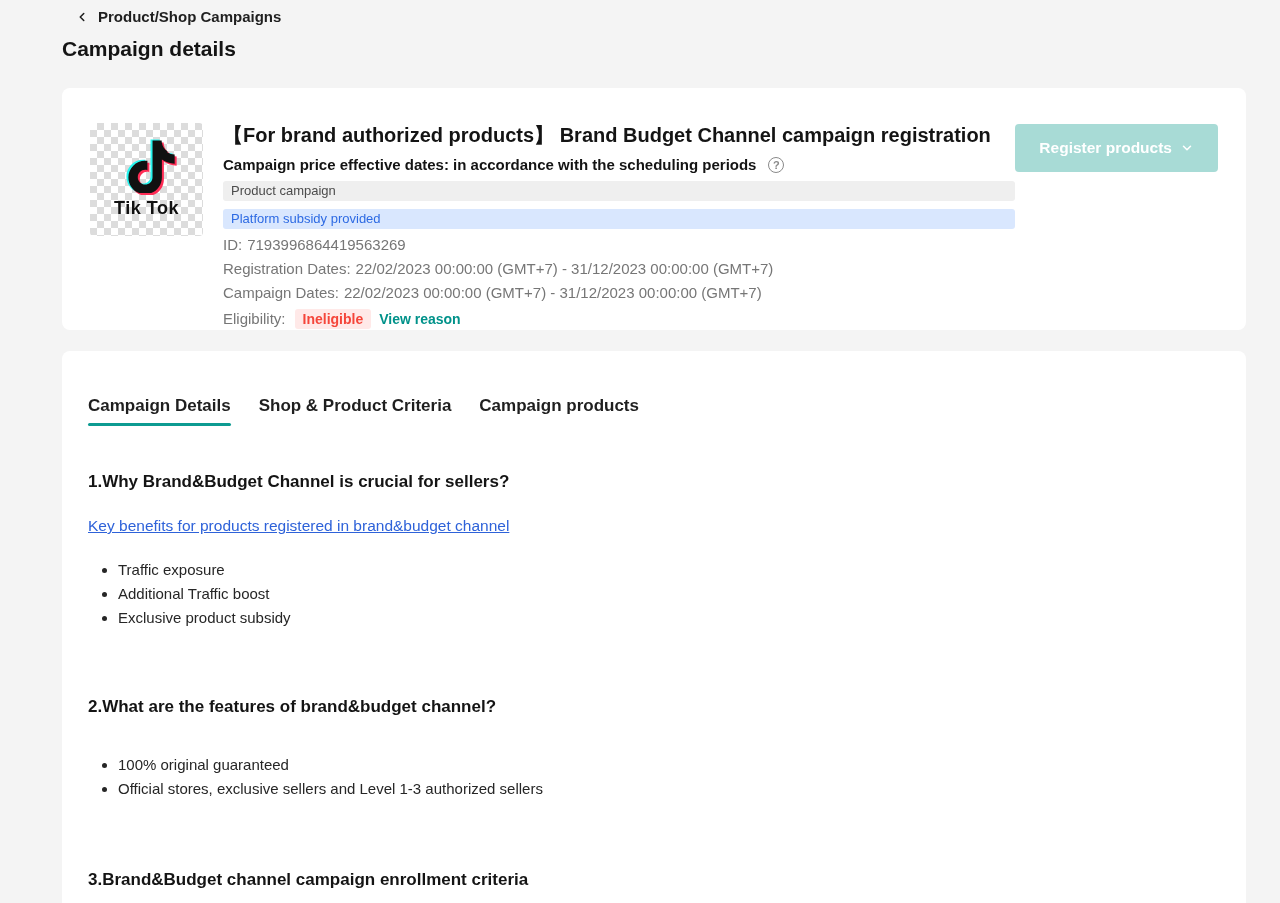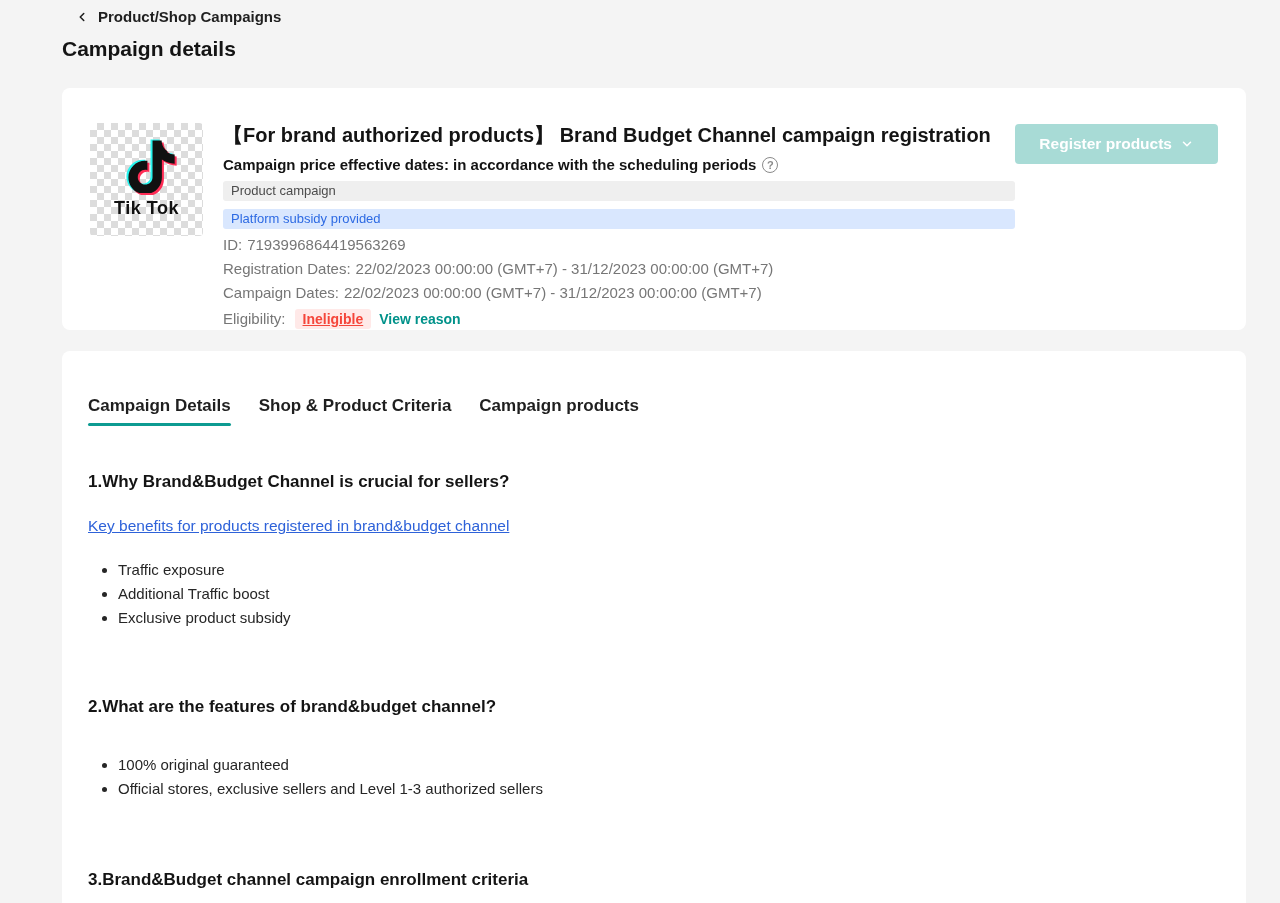--- a/index.html
+++ b/index.html
@@ -32,41 +32,41 @@
     background-position: 0 0, 0 7px, 7px -7px, -7px 0;
   }
   .logo-note { position: absolute; top: 10px; left: 50%; width: 60px; height: 60px; transform: translateX(-46%); }
   .logo-note svg { position: absolute; top: 0; left: 0; width: 60px; height: 60px; }
   .note-cyan { transform: translate(-2px, -1px); }
   .note-red  { transform: translate(2px, 2px); }
   .logo-text { position: absolute; bottom: 17px; width: 100%; text-align: center; font-size: 18px; font-weight: 700; color: #111; letter-spacing: 0.5px; }
 
   .campaign-info { margin-left: 20px; flex: 1 1 auto; min-width: 0; }
   .campaign-title { font-size: 20px; font-weight: 700; color: #141414; line-height: 24px; }
-  .campaign-subtitle-row { margin-top: 9px; display: flex; align-items: center; gap: 6px; }
+  .campaign-subtitle-row { margin-top: 9px; display: flex; align-items: center; gap: 12px; }
   .campaign-subtitle { font-size: 15px; font-weight: 700; color: #141414; }
   .help-icon {
     width: 16px; height: 16px; border: 1.4px solid #8a8a8a; border-radius: 50%;
     color: #8a8a8a; font-size: 11px; font-weight: 700;
     display: inline-flex; align-items: center; justify-content: center; cursor: pointer;
   }
   .badge-row { margin-top: 8px; display: flex; gap: 8px; flex-direction: column; }
   .badge { font-size: 13px; font-weight: 500; padding: 2px 8px; border-radius: 3px; line-height: 16px; }
   .badge-gray { background: #efefef; color: #4c4c4c; }
   .badge-blue { background: #d9e7fe; color: #2d6ae3; }
 
   .meta-line { margin-top: 8px; font-size: 15px; color: #767676; line-height: 16px; display: flex; align-items: center; }
   .meta-line .lbl { margin-right: 5px; }
-  .elig-badge { background: #ffe9e8; color: #f5453a; font-size: 14px; font-weight: 700; padding: 2px 8px; border-radius: 3px; margin-left: 4px; text-decoration: underline; }
+  .elig-badge { background: #ffe9e8; color: #f5453a; font-size: 14px; font-weight: 700; padding: 2px 8px; border-radius: 3px; margin-left: 4px; }
   .view-reason { color: #00928a; font-size: 14px; font-weight: 700; margin-left: 8px; cursor: pointer; }
 
   .register-btn {
     flex: 0 0 auto; align-self: flex-start; margin-top: 1px;
     background: #a8dbd6; color: #ffffff; border: none; border-radius: 4px;
-    height: 40px; padding: 0 24px; font-size: 15.5px; font-weight: 600;
+    height: 48px; padding: 0 24px; font-size: 15.5px; font-weight: 600;
     display: inline-flex; align-items: center; gap: 8px; cursor: not-allowed;
     font-family: "Liberation Sans", sans-serif;
   }
   .register-btn svg { display: block; }
 
   .card-details { margin-top: 21px; height: 700px; padding: 44px 28px 0 26px; }
   .tabs { display: flex; gap: 28px; }
   .tab { cursor: pointer; }
   .tab-label { font-size: 17px; font-weight: 700; color: #1f1f1f; line-height: 22px; }
   .tab-underline { height: 3px; border-radius: 2px; margin-top: 6px; background: transparent; }

